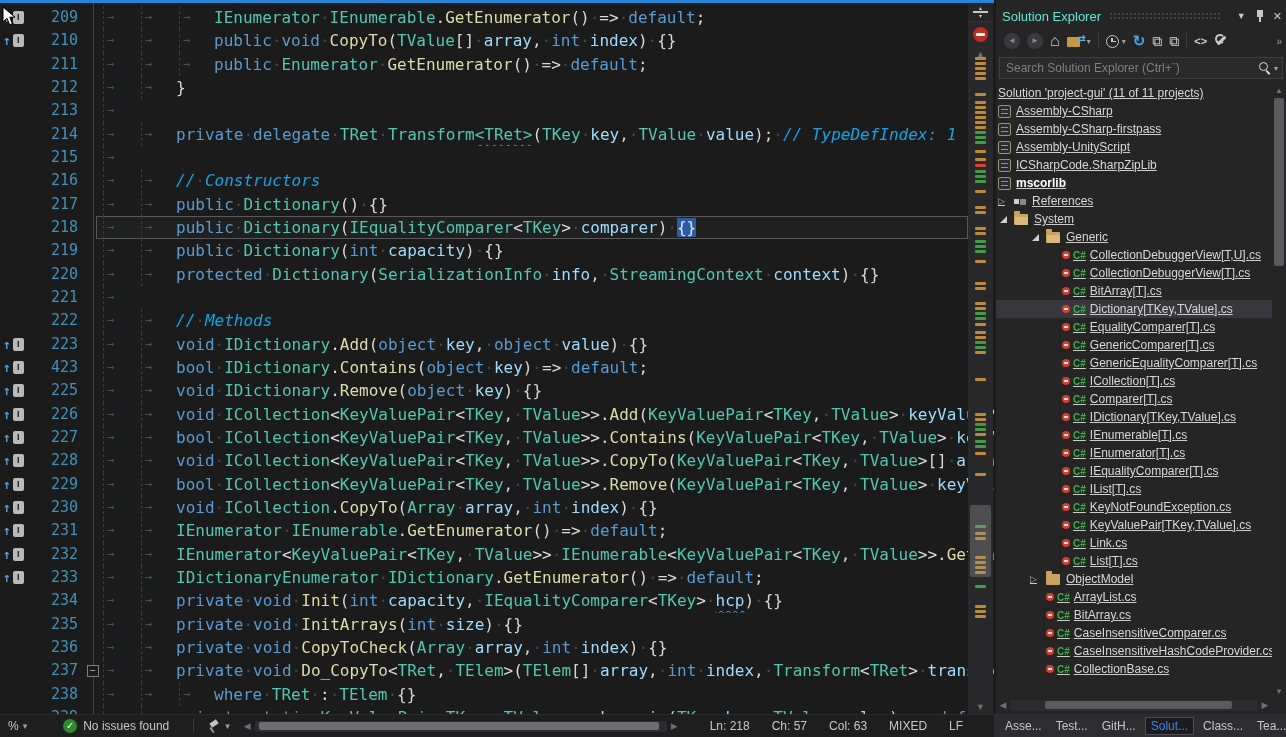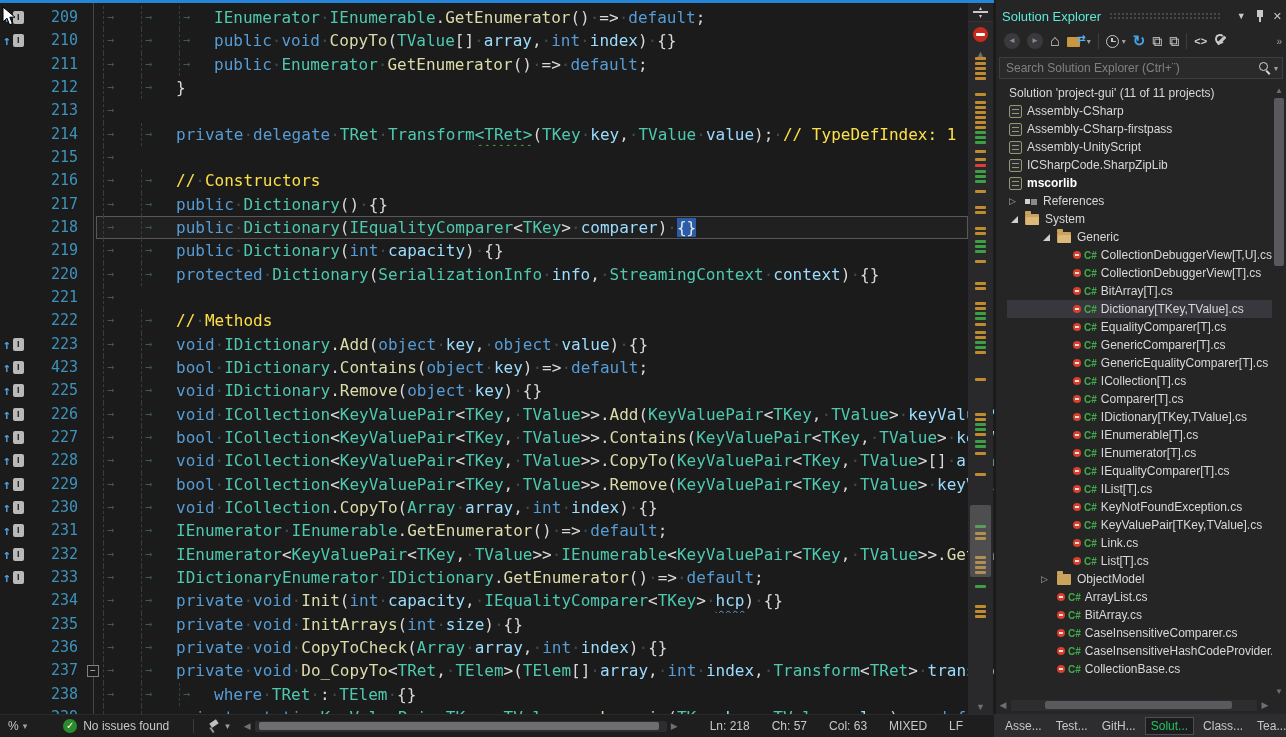--- a/index.html
+++ b/index.html
@@ -20,21 +20,21 @@
   .lnum { display:block; width:78px; text-align:right; color:#3e93bc; font-size:15px; }
   .gicons { position:absolute; left:3px; top:0; height:23.33px; display:flex; align-items:center; gap:2px; z-index:2; }
   .gi-a { color:#4fa0e0; font-size:13px; font-weight:bold; line-height:1; }
   .gi-b { display:inline-block; width:11px; height:13px; background:#b9b9b9; color:#1b1b1b; font-size:9px;
           font-weight:bold; text-align:center; line-height:13px; border-radius:2px; font-family:"Liberation Sans",sans-serif; }
   .code { position:relative; flex:1; white-space:pre; z-index:1; overflow:hidden; }
   .seg { display:inline-block; width:38px; height:23.33px; position:relative; vertical-align:top; }
   .seg::before { content:""; position:absolute; left:3px; top:0; bottom:0; border-left:1px dashed #3b3b3b; }
   .seg::after { content:"\2192"; position:absolute; left:7px; top:0; color:#3d5560; font-size:12px; }
   .tk-k { color:#569cd6; } .tk-t { color:#4ec9b0; } .tk-m { color:#dcdcaa; }
-  .tk-v { color:#9cdcfe; } .tk-p { color:#d8d8d8; } .tk-c { color:#fde047; }
+  .tk-v { color:#9cdcfe; } .tk-p { color:#d8d8d8; } .tk-c { color:#0ea5e9;font-style:italic; }
   .tk-w { color:#3d4a50; } .tk-sel { color:#e8e8e8; background:#2b5ca8; }
   .sq-g { text-decoration:underline wavy #4caf50 1px; text-underline-offset:4px; }
   .sq-b { text-decoration:underline wavy #5b9bd5 1px; text-underline-offset:4px; }
   .foldbox { position:absolute; left:87px; top:6px; width:12px; height:12px; border:1px solid #808080;
              background:#1b1b1b; color:#c8c8c8; font-size:10px; line-height:10px; text-align:center; z-index:5;
              font-family:"Liberation Sans",sans-serif; }
 
   
   .vscroll { position:absolute; right:1px; top:3px; width:25px; bottom:0; background:#29292c; z-index:30; }
   .split-handle { position:absolute; left:0; top:0; width:25px; height:19px; background:#252528;
@@ -97,21 +97,21 @@
 
   .se-search { position:absolute; left:3px; right:3px; top:57px; height:22px; background:#2a2a2b;
                border:1px solid #3e3e42; display:flex; align-items:center; }
   .se-search input { flex:1; background:transparent; border:none; outline:none; color:#c8c8c8;
                font-size:12px; padding:0 6px; font-family:"Liberation Sans",sans-serif; }
   .se-search input::placeholder { color:#808080; }
   .mag { position:relative; width:14px; height:14px; margin-right:2px; }
   .mag::before { content:""; position:absolute; left:1px; top:1px; width:7px; height:7px; border:1.5px solid #d8d8d8; border-radius:50%; }
   .mag::after { content:""; position:absolute; left:9px; top:9px; width:1.8px; height:5px; background:#d8d8d8; transform:rotate(-45deg); }
 
-  .se-tree { position:absolute; left:11px; right:14px; top:84px; height:614px; overflow:hidden; font-size:12px; }
+  .se-tree { position:absolute; left:0; right:14px; top:84px; height:614px; overflow:hidden; font-size:12px;text-decoration:underline; }
   .trow { display:flex; align-items:center; height:18px; white-space:nowrap; color:#d8d8d8; }
   .trow.sel { background:#37373d; }
   .trow .bold { font-weight:bold; color:#ffffff; }
   .arrslot { display:inline-block; width:16px; flex:0 0 16px; text-align:left; }
   .arr-c { color:#ababab; font-size:9px; }
   .arr-e { display:inline-block; width:0; height:0; border-bottom:7px solid #cfcfcf; border-left:7px solid transparent; margin-left:2px; }
   .ic-proj { display:inline-block; width:13px; height:13px; border:1px solid #97976f; border-radius:2px;
              margin-right:5px; position:relative; background:#2a2d32; flex:0 0 13px; }
   .ic-proj::before { content:""; position:absolute; left:2px; top:3px; width:7px; height:1.5px; background:#97976f; }
   .ic-proj::after { content:""; position:absolute; left:2px; top:7px; width:7px; height:1.5px; background:#97976f; }
@@ -131,21 +131,21 @@
   .se-hs-track { flex:1; height:11px; background:#2d2d30; position:relative; margin:0 3px; }
   .se-hs-thumb { position:absolute; left:14%; top:1.5px; width:76%; height:8px; background:#5a5a5e; border-radius:2px; }
   .se-vscroll { position:absolute; right:1px; top:86px; bottom:18px; width:12px; }
   .se-vs-thumb { position:absolute; left:1px; top:12px; width:10px; height:168px; background:#5a5a5e; border-radius:2px; }
   .se-vs-arr { position:absolute; left:0; width:12px; text-align:center; color:#6f6f73; font-size:8px; }
 
   
   .paneltabs { position:absolute; left:994px; top:714px; width:292px; height:23px; background:#2d2d30;
                display:flex; align-items:center; gap:4px; padding-left:6px; font-size:12px; z-index:45; }
   .ptab { color:#c8c8c8; padding:1px 5px; }
-  .ptab.active { color:#22c55e; background:#1c1c1e; border:1px solid #4d4d52; }
+  .ptab.active { color:#3b82f6; background:#1c1c1e; border:1px solid #4d4d52; }
 </style>
 </head>
 <body>
 
 <div class="screen">
 
   <div class="editor">
     <div class="lines" id="lines">
         <div class="line">
           <div class="gut">

